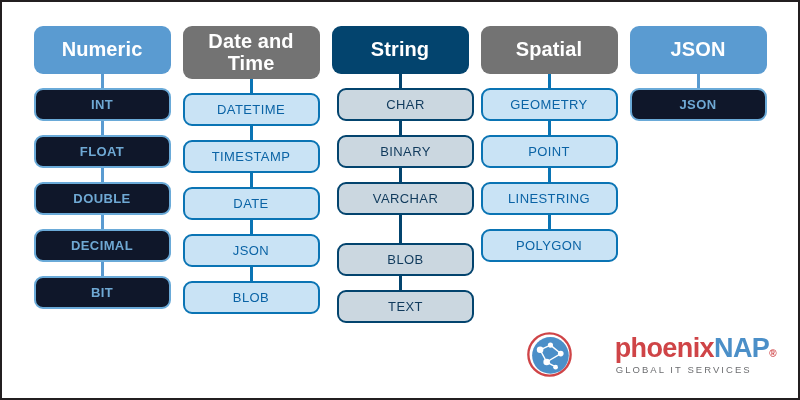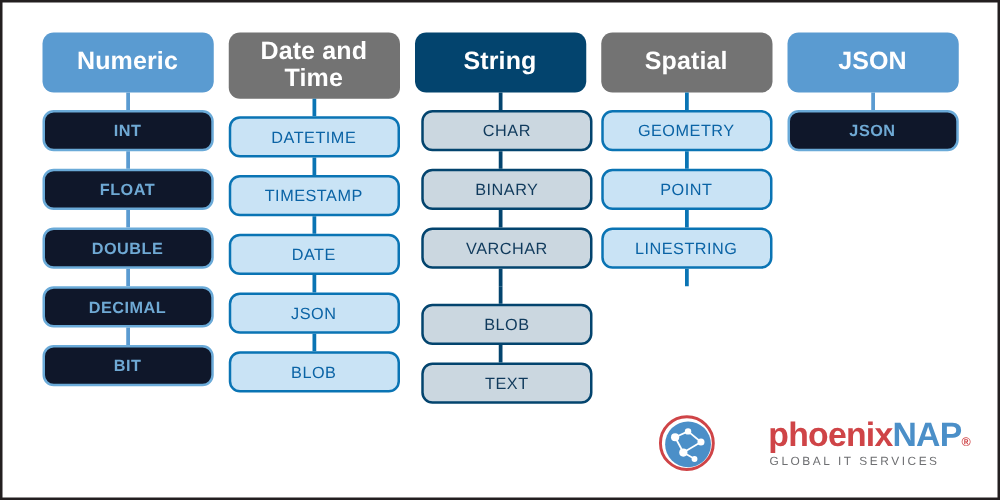--- a/index.html
+++ b/index.html
@@ -195,20 +195,21 @@
       </div>
       <div class="column theme-mid">
         <div class="col-header">Spatial</div>
         <div class="connector"></div>
         <div class="item">GEOMETRY</div>
         <div class="connector"></div>
         <div class="item">POINT</div>
         <div class="connector"></div>
         <div class="item">LINESTRING</div>
         <div class="connector"></div>
+        <div class="item">POLYGON</div>
       </div>
       <div class="column theme-light">
         <div class="col-header">JSON</div>
         <div class="connector"></div>
         <div class="item">JSON</div>
       </div>
     </div>
 
   <div id="logo">
     <svg id="logo-mark" viewBox="0 0 100 100">

